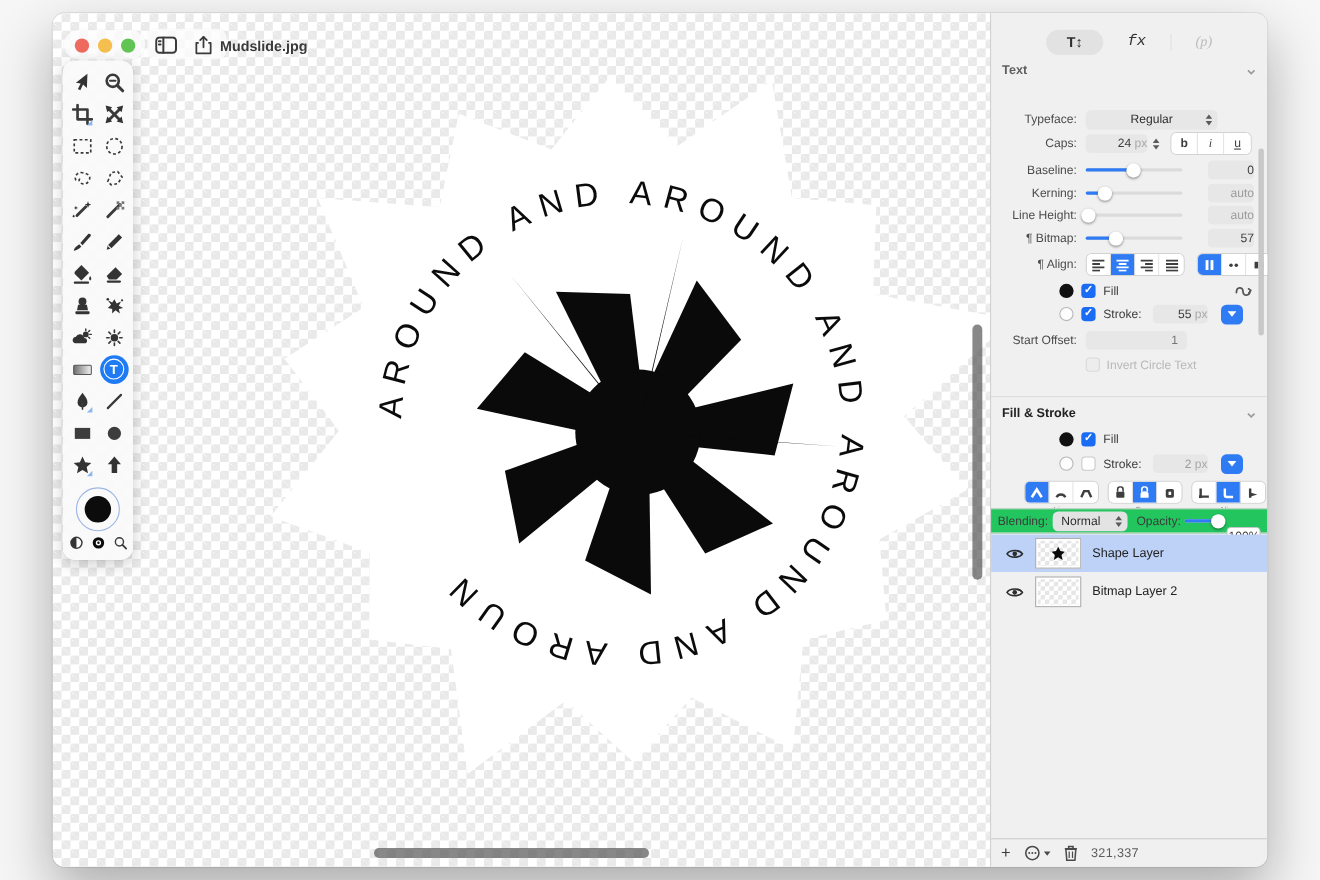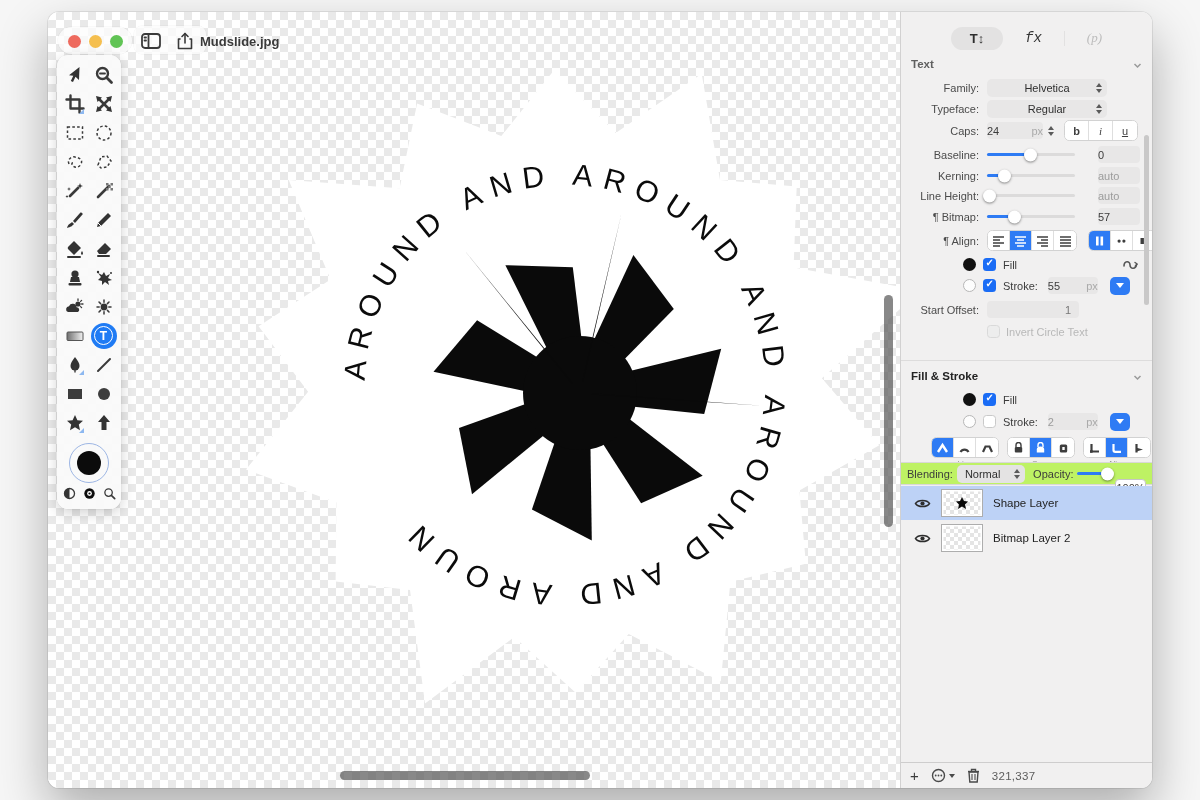--- a/index.html
+++ b/index.html
@@ -43,21 +43,21 @@
 .scroll{position:absolute;background:rgba(90,90,90,.72);border-radius:5px;}
 #vscroll{left:836px;top:283px;width:9px;height:232px;}
 #hscroll{left:292px;top:759px;width:250px;height:9px;}
 
 
 #panel{position:absolute;right:0;top:0;width:252px;height:776px;background:#f1f0f0;border-left:1px solid #d2d1d1;font-size:11px;color:#3c3c3c;}
 .prow{position:absolute;left:0;width:100%;height:19px;display:flex;align-items:center;}
 .plabel{width:78px;text-align:right;margin-right:8px;color:#4b4b4b;flex:0 0 auto;}
 .sect-head{position:absolute;left:10px;font-weight:bold;font-size:11.5px;}
 .chev{position:absolute;right:10px;width:9px;height:9px;}
-.vbox{background:#e8e7e7;border-radius:4px;height:17px;display:flex;align-items:center;justify-content:space-between;font-size:11px;color:#3c3c3c;}
+.vbox{background:#e8e7e7;border-radius:4px;height:17px;display:flex;align-items:center;justify-content:flex-end;font-size:11px;color:#3c3c3c;}
 .vbox .unit{color:#aaa;margin-left:3px;}
 .muted{color:#9c9c9c;}
 .dd{background:#e8e7e7;border-radius:5px;height:18px;display:flex;align-items:center;justify-content:center;position:relative;color:#2e2e2e;}
 .arrs{display:flex;flex-direction:column;gap:2px;position:absolute;right:5px;top:4px;}
 .arr-up{width:0;height:0;border-left:3.5px solid transparent;border-right:3.5px solid transparent;border-bottom:4px solid #5a5a5a;}
 .arr-dn{width:0;height:0;border-left:3.5px solid transparent;border-right:3.5px solid transparent;border-top:4px solid #5a5a5a;}
 .dd-btn{width:20px;height:18px;background:#2e7bf4;border-radius:5px;display:flex;align-items:center;justify-content:center;margin-left:5px;}
 .dd-btn .w-dn{width:0;height:0;border-left:4px solid transparent;border-right:4px solid transparent;border-top:5px solid #fff;}
 .slider{position:relative;height:3px;background:#dcdbdb;border-radius:2px;width:88px;flex:0 0 auto;}
 .sfill{position:absolute;left:0;top:0;height:3px;background:#2e7bf4;border-radius:2px;}
@@ -72,21 +72,21 @@
 .dot{width:13px;height:13px;border-radius:50%;flex:0 0 auto;}
 .dot.black{background:#111;}
 .dot.white{background:#fdfdfd;border:1px solid #b7b7b7;}
 .seg-group{display:flex;border:1px solid #d2d2d2;border-radius:5.5px;overflow:hidden;background:#fff;flex:0 0 auto;}
 .seg{width:22px;height:19px;background:#fff;display:flex;align-items:center;justify-content:center;border-right:1px solid #dedede;color:#3e3e3e;}
 .seg:last-child{border-right:none;}
 .seg.sel{background:#2e7bf4;color:#fff;}
 .seg svg{width:13px;height:12px;}
 .grp-labels{position:absolute;left:0;width:100%;height:5px;overflow:hidden;display:flex;padding-left:30px;gap:8px;}
 .grp-labels div{width:68px;text-align:center;font-size:8px;color:#8f8f8f;}
-#blend-bar{position:absolute;left:0;top:450px;width:100%;height:23px;background:#bef264;border-top:1px solid #d9d8d8;border-bottom:1px solid #d9d8d8;
+#blend-bar{position:absolute;left:0;top:450px;width:100%;height:23px;background:#22c55e;border-top:1px solid #d9d8d8;border-bottom:1px solid #d9d8d8;
   display:flex;align-items:center;padding:0 6px;gap:4px;}
 .layer-row{position:absolute;left:0;width:100%;height:34px;display:flex;align-items:center;padding-left:13px;gap:10px;}
 .layer-row.sel{background:#bdd2f6;}
 .thumb{width:42px;height:28px;border:1px solid #adadad;box-shadow:0 0 0 1.5px #fff inset;position:relative;
   background-color:#fff;
   background-image:linear-gradient(45deg,#e4e4e4 25%,transparent 25%,transparent 75%,#e4e4e4 75%),
                    linear-gradient(45deg,#e4e4e4 25%,transparent 25%,transparent 75%,#e4e4e4 75%);
   background-size:8px 8px;background-position:0 0,4px 4px;}
 .layer-name{font-size:11.5px;color:#222;}
 #panel-bottom{position:absolute;left:0;bottom:0;width:100%;height:26px;border-top:1px solid #cecdcd;display:flex;align-items:center;padding:0 9px;gap:12px;}
@@ -370,30 +370,20 @@
       <div id="tab-fx">fx</div>
       <div class="tab-div"></div>
       <div id="tab-p">(p)</div>
     </div>
 
     <div class="sect-head" style="top:46px;color:#5f5f5f;">Text</div>
     <svg class="chev" style="top:49px;" viewBox="0 0 9 9">
         <path d="M1.5,3 L4.5,6 L7.5,3" fill="none" stroke="#9a9a9a" stroke-width="1.5"></path>
       </svg>
 
-    <div class="prow" style="top:66px;">
-      <div class="plabel">Family:</div>
-      <div class="dd" style="width:120px;">
-        <span>Helvetica</span>
-        <span class="arrs">
-            <span class="arr-up"></span>
-            <span class="arr-dn"></span>
-          </span>
-      </div>
-    </div>
 
     <div class="prow" style="top:87px;">
       <div class="plabel">Typeface:</div>
       <div class="dd" style="width:120px;">
         <span>Regular</span>
         <span class="arrs">
             <span class="arr-up"></span>
             <span class="arr-dn"></span>
           </span>
       </div>

